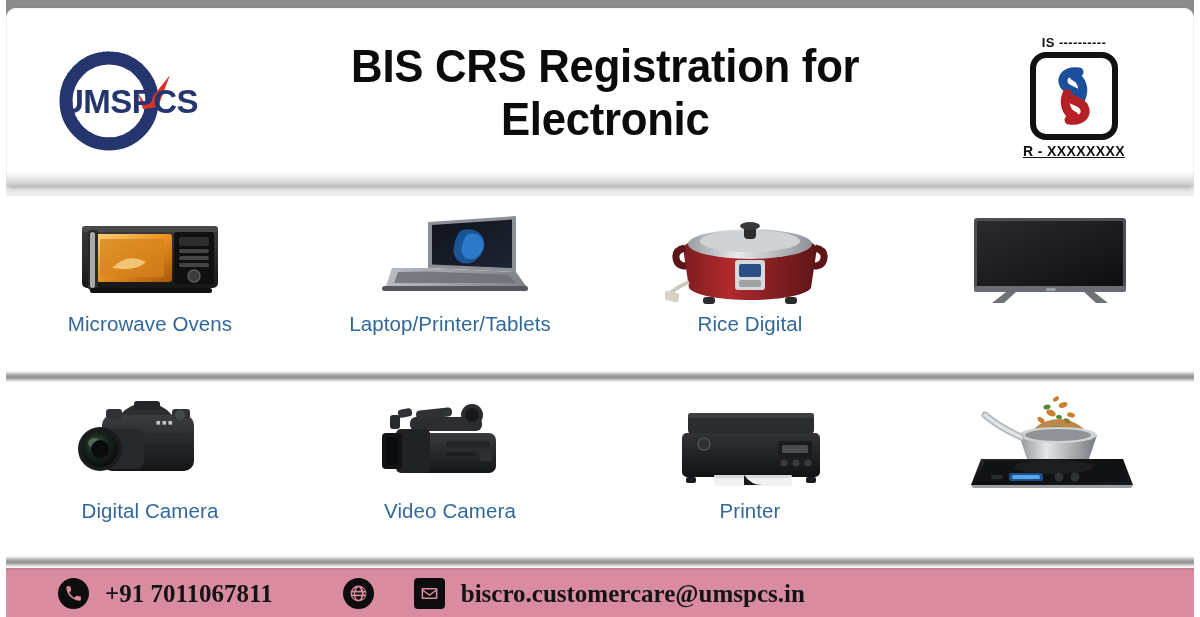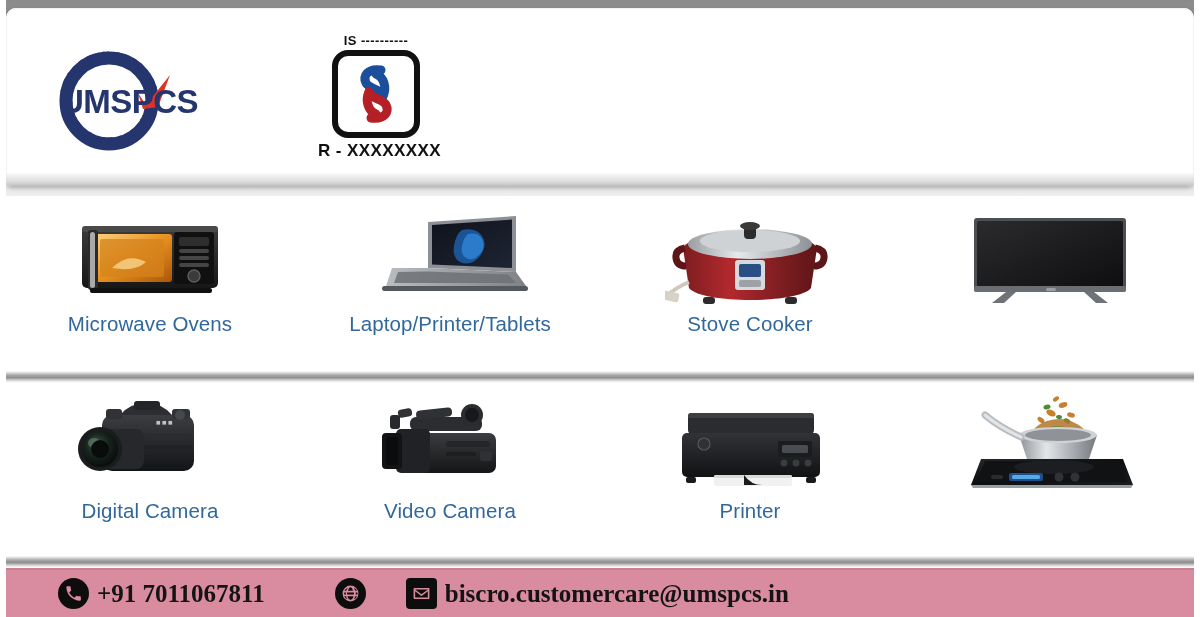--- a/index.html
+++ b/index.html
@@ -56,21 +56,21 @@
 
   
   .bis-slot { width: 240px; display:flex; align-items:center; justify-content:center; }
   .bis-mark { width: 116px; text-align:center; }
   .bis-top, .bis-bottom {
     font-family: "Liberation Sans", sans-serif;
     font-size: 13px; font-weight: 700; color:#111; letter-spacing:.4px;
     white-space: nowrap;
   }
   .bis-top{ margin-bottom: 2px; }
-  .bis-bottom{ margin-top: 3px; font-size: 17px;}
+  .bis-bottom{ margin-top: 3px; font-size: 14px; text-decoration: underline;}
   .bis-box {
     width: 88px; height: 88px; margin: 0 auto;
     border: 6px solid #111; border-radius: 16px;
     display:flex; align-items:center; justify-content:center;
     background:#fff;
   }
   .bis-box svg{ width: 56px; height: 68px; display:block; }
 
   
   .divider {
@@ -102,21 +102,21 @@
   }
 
   
   .footer {
     position:absolute; left:0; top: 568px; width:1200px; height: 49px;
     background: #d98ca0;
     border-top: 2px solid #c97f93;
     display:flex; align-items:center;
   }
   .contact {
-    display:flex; align-items:center; gap: 8px;
+    display:flex; align-items:center; gap: 16px;
     font-family: "Liberation Serif", serif;
     font-weight: 700;
     font-size: 25px;
     color: #141414;
     white-space: nowrap;
   }
   .c-phone { margin-left: 58px; }
   .c-web   { margin-left: 70px; }
   .c-mail  { margin-left: 40px; }
   .cicon {
@@ -156,20 +156,26 @@
             </text>
             <text font-family="Liberation Sans, sans-serif" font-size="9.5" font-weight="700" fill="#25356e" letter-spacing="1.1">
               <textPath href="#arcBot" startOffset="50%" text-anchor="middle">COMPLIANCE GLOBALLY</textPath>
             </text>
             <path d="M96 54 L104 66 L128 36 L116 68 L101 70 Z" fill="#e03127"></path>
             <text x="87" y="74" text-anchor="middle" font-family="Liberation Sans, sans-serif" font-size="33" font-weight="700" fill="#25356e" letter-spacing="-0.5">UMSPCS</text>
           </svg>
         </div>
       </div>
 
+      <div class="title-slot">
+        <div class="title">
+          <div>BIS CRS Registration for</div>
+          <div>Electronic</div>
+        </div>
+      </div>
 
       <div class="bis-slot">
         <div class="bis-mark">
           <div class="bis-top">IS ----------</div>
           <div class="bis-box">
             <svg viewBox="0 0 56 68" xmlns="http://www.w3.org/2000/svg" aria-hidden="true">
               <g fill="none" stroke-linecap="round">
                 <path d="M33 10 C20 8 14 16 18 23 C21 29 33 29 35 36" stroke="#1b4f9c" stroke-width="9"></path>
                 <path d="M35 36 C39 28 36 17 28 14" stroke="#1b4f9c" stroke-width="9"></path>
                 <path d="M23 58 C36 60 42 52 38 45 C35 39 23 39 21 32" stroke="#b52026" stroke-width="9"></path>
@@ -271,21 +277,21 @@
           <path d="M150 44 q10 2 9 10 q-1 8 -10 8" fill="none" stroke="#5e1517" stroke-width="7"></path>
           <rect x="70" y="56" width="30" height="30" rx="3" fill="#d7d9dc"></rect>
           <rect x="74" y="60" width="22" height="13" rx="2" fill="#2a4f84"></rect>
           <rect x="74" y="76" width="22" height="7" rx="2" fill="#9ea1a5"></rect>
           <path d="M24 78 q-14 6 -22 14" stroke="#cfc8bc" stroke-width="4" fill="none"></path>
           <rect x="-2" y="88" width="16" height="9" rx="2" fill="#d8d2c6" transform="rotate(12 6 92)"></rect>
           <rect x="38" y="93" width="12" height="7" rx="3" fill="#2b2b2b"></rect>
           <rect x="120" y="93" width="12" height="7" rx="3" fill="#2b2b2b"></rect>
         </svg>
       </div>
-      <div class="prod-label">Stove Cooker</div>
+      <div class="prod-label">Rice Digital</div>
     </div>
 
     <div class="cell">
       <div class="thumb">
         <svg width="180" height="100" viewBox="0 0 180 100" xmlns="http://www.w3.org/2000/svg">
           <defs>
             <linearGradient id="tvScr" x1="0" y1="0" x2="1" y2="1">
               <stop offset="0" stop-color="#2b2b2d"></stop>
                 <stop offset="1" stop-color="#0e0e10"></stop>
             </linearGradient>

